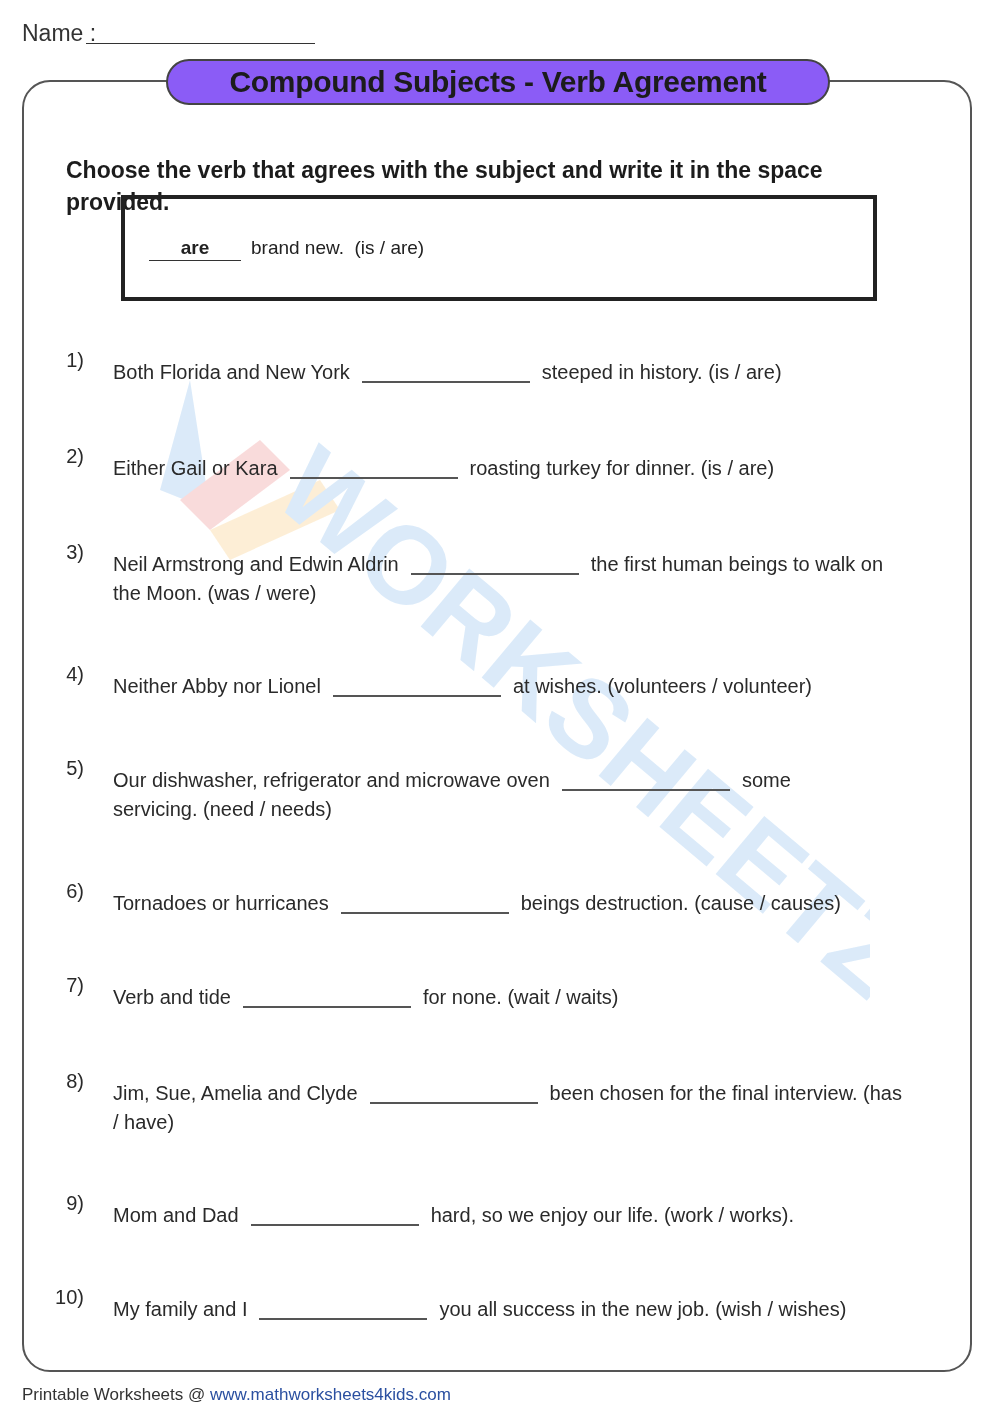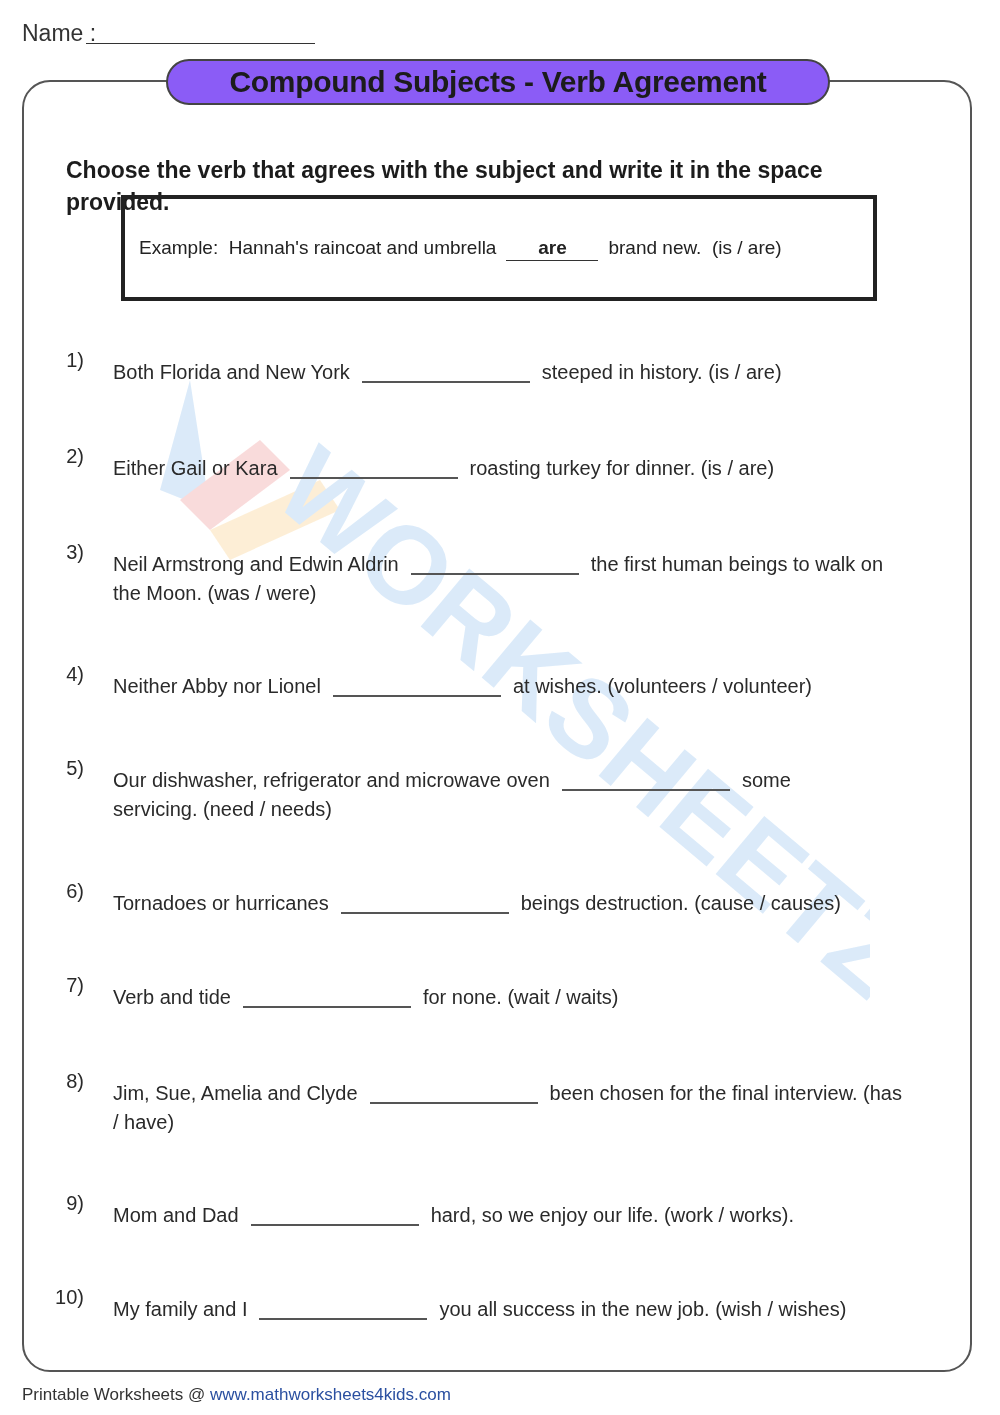--- a/index.html
+++ b/index.html
@@ -50,21 +50,20 @@
 <div class="name-line"></div>
 
 <div class="frame"></div>
 <div class="title-pill">
   <span>Compound Subjects - Verb Agreement</span>
 </div>
 
 <div class="instructions">Choose the verb that agrees with the subject and write it in the space provided.</div>
 
 <div class="example-box">
-  <span>Example:  Hannah's raincoat and umbrella</span>
   <span class="example-answer">are</span>
   <span>brand new.  (is / are)</span>
 </div>
 
 <div class="q" style="top:346px">
   <span class="num">1)</span>
   <div class="body"><span>Both Florida and New York</span><span class="blank"></span><span>steeped in history.  (is / are)</span></div>
 </div>
 <div class="q" style="top:442px">
   <span class="num">2)</span>

